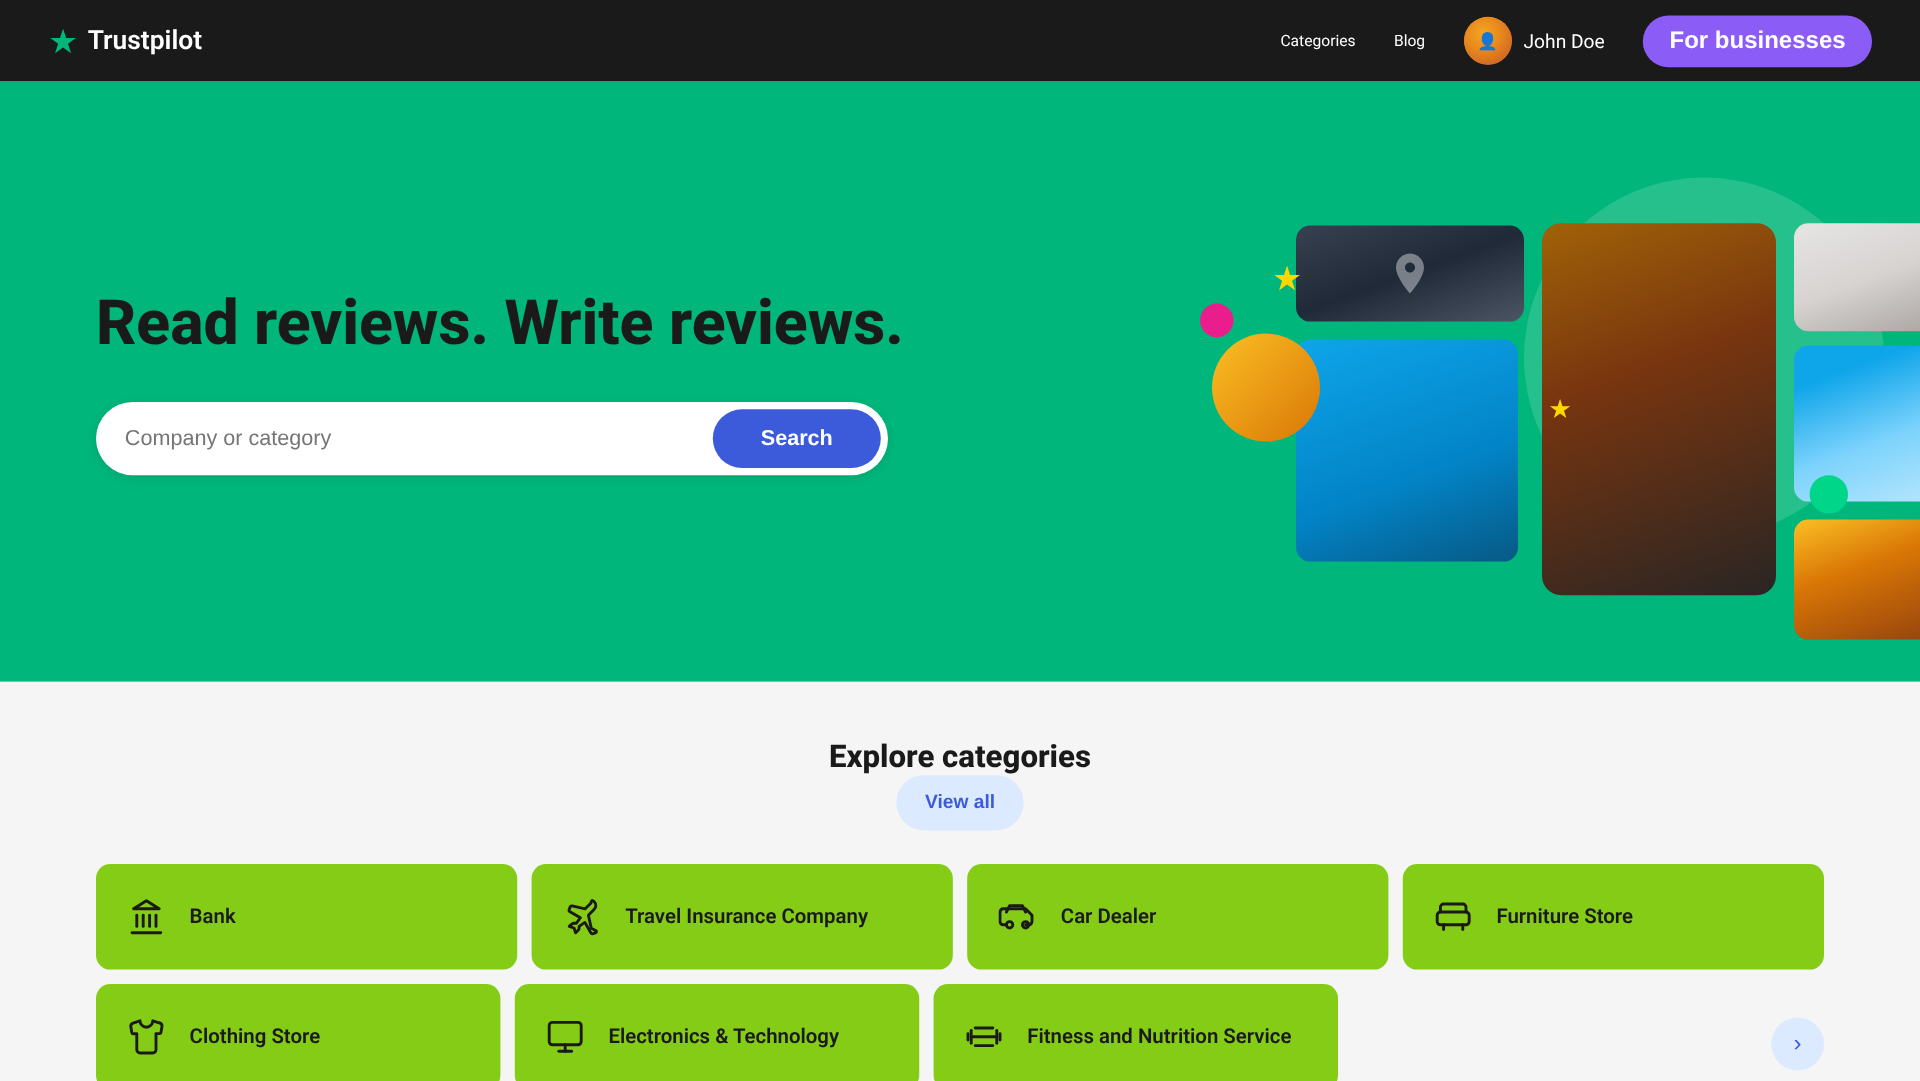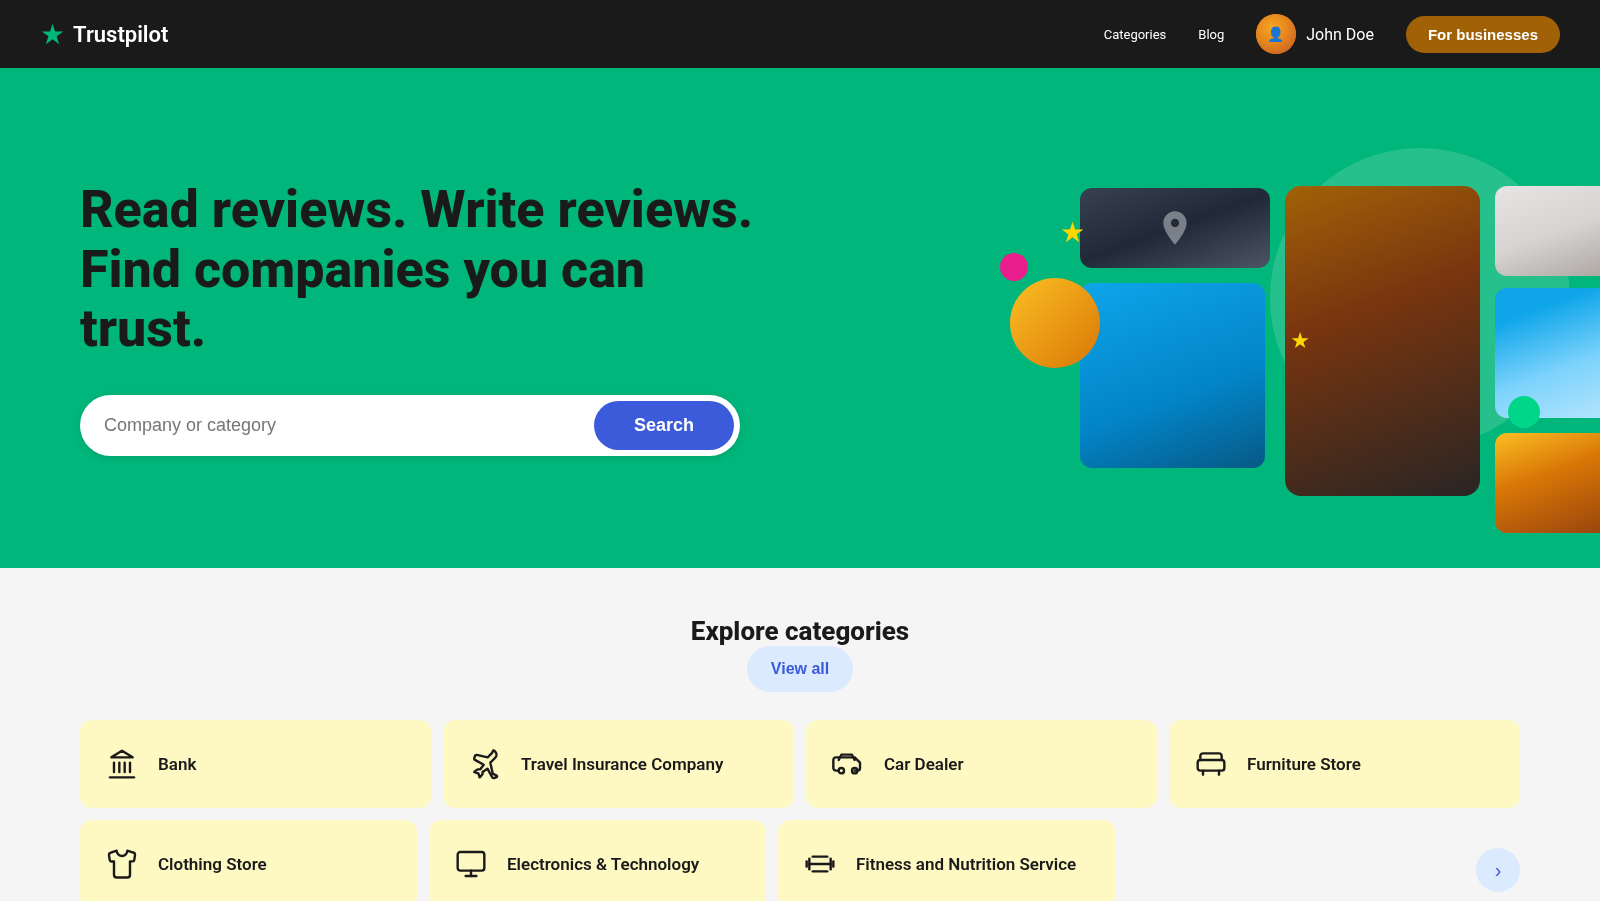--- a/index.html
+++ b/index.html
@@ -66,26 +66,26 @@
       display: flex;
       align-items: center;
       justify-content: center;
       font-size: 14px;
     }
     .user-name {
       color: white;
       font-size: 16px;
     }
     .for-businesses-btn {
-      background: #a16207;
+      background: #8b5cf6;
       color: white;
       border: none;
       border-radius: 24px;
       padding: 10px 22px;
-      font-size: 15px;
+      font-size: 20px;
       font-weight: 600;
       cursor: pointer;
       text-align: right;
     }
 
     
     .hero {
       background: #00b67a;
       min-height: 500px;
       padding: 36px 80px;
@@ -247,21 +247,21 @@
       font-weight: 600;
       cursor: pointer;
     }
     .categories-grid {
       display: grid;
       grid-template-columns: repeat(4, 1fr);
       gap: 12px;
       margin-bottom: 12px;
     }
     .category-card {
-      background: #fef9c3;
+      background: #84cc16;
       border-radius: 12px;
       padding: 28px 24px;
       display: flex;
       align-items: center;
       gap: 18px;
       cursor: pointer;
       transition: box-shadow 0.2s;
     }
     .category-icon {
       font-size: 28px;
@@ -315,21 +315,20 @@
       <span class="user-name">John Doe</span>
     </div>
     <button class="for-businesses-btn">For businesses</button>
   </div>
 </nav>
 
 <section class="hero">
   <div class="hero-content">
     <h1 class="hero-title">
       <span>Read reviews. Write reviews.</span><br>
-      <span>Find companies you can trust.</span>
     </h1>
     <div class="search-bar">
       <input class="search-input" type="text" placeholder="Company or category" style="">
       <button class="search-button">Search</button>
     </div>
   </div>
 
   <div class="hero-images">
     <div class="img-collage">
 

